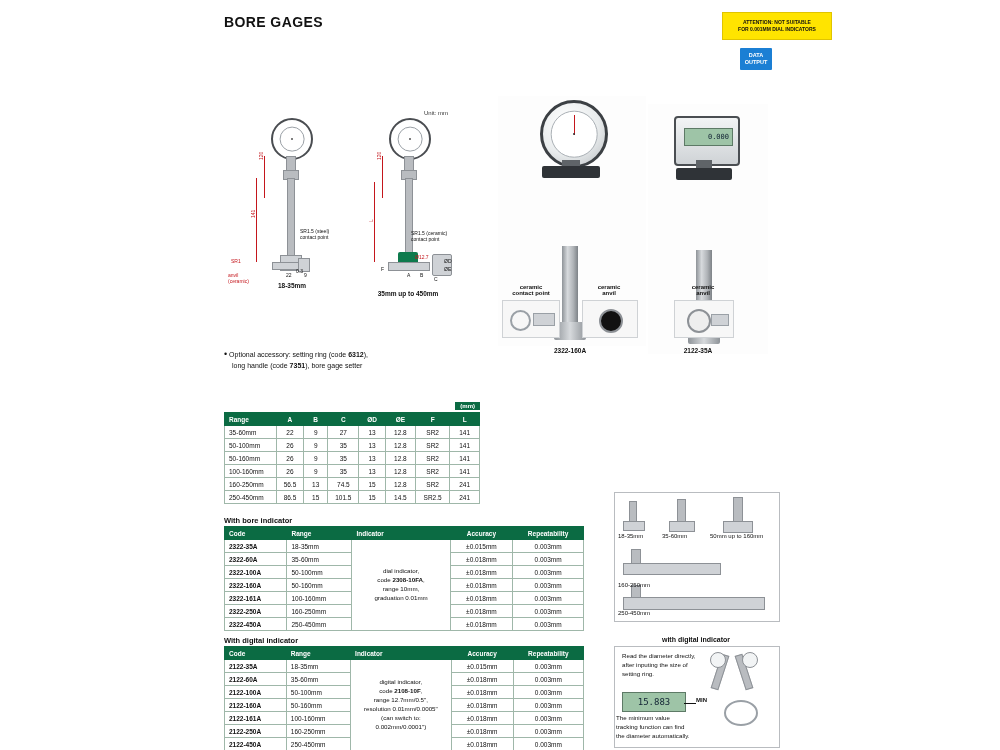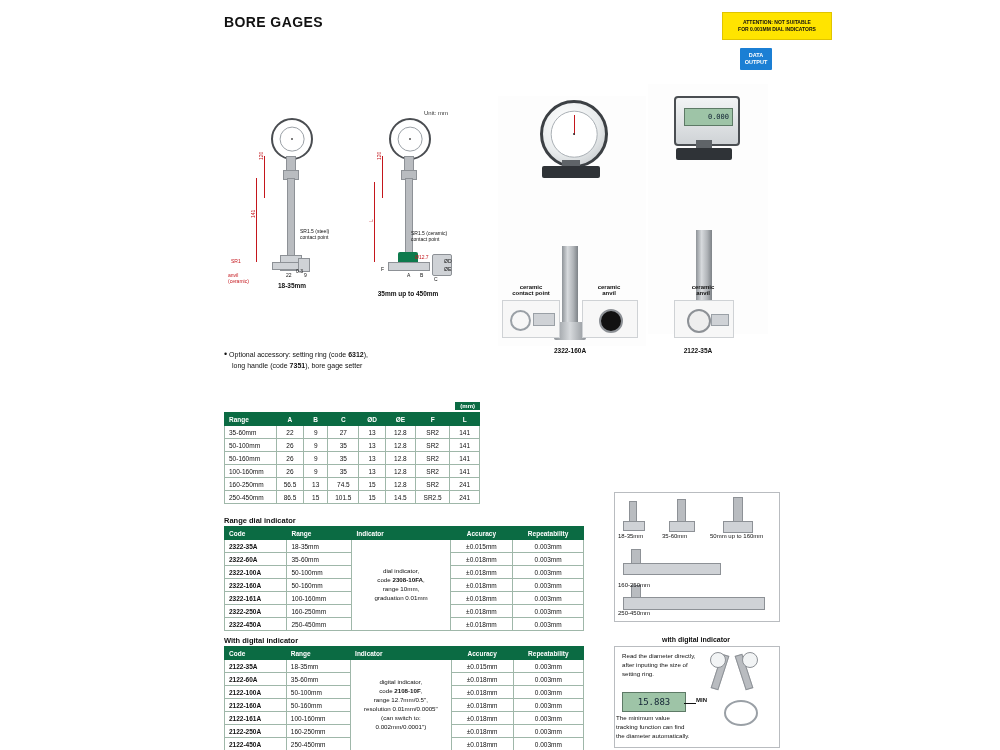--- a/index.html
+++ b/index.html
@@ -200,21 +200,21 @@
   <div class="ceramic-box" style="left:582px;top:300px;width:54px;height:36px;">
     <div style="position:absolute;left:16px;top:8px;width:20px;height:20px;border-radius:50%;background:#111;border:2px solid #8d9196;"></div>
   </div>
   <div class="photo-caption small" style="left:578px;top:284px;width:62px;">
     <span>ceramic</span><br>
     <span>anvil</span>
   </div>
 
   <div class="photo-caption" style="left:522px;top:347px;width:96px;">2322-160A</div>
 
-  <div class="photo" style="left:648px;top:84px;width:120px;height:250px;">
+  <div class="photo" style="left:648px;top:104px;width:120px;height:250px;">
     <div class="digi-head" style="left:26px;top:12px;width:62px;height:46px;">
       <div class="digi-lcd" style="left:8px;top:10px;width:44px;height:16px;display:flex;align-items:center;justify-content:flex-end;padding-right:3px;font-family:'DejaVu Sans Mono',monospace;font-size:7px;color:#123;">0.000</div>
     </div>
     <div style="position:absolute;left:48px;top:56px;width:16px;height:10px;background:#5f6468;"></div>
     <div style="position:absolute;left:28px;top:64px;width:56px;height:12px;background:#2f3337;border-radius:2px;"></div>
     <div class="gage-body" style="left:38px;top:74px;width:36px;height:74px;"></div>
     <div class="gage-tube" style="left:48px;top:146px;width:16px;height:78px;"></div>
     <div style="position:absolute;left:40px;top:222px;width:32px;height:18px;background:linear-gradient(90deg,#8e9398,#d7dadd,#8e9398);border-radius:2px;"></div>
   </div>
 
@@ -308,21 +308,21 @@
           <td>101.5</td>
           <td>15</td>
           <td>14.5</td>
           <td>SR2.5</td>
           <td>241</td>
         </tr>
       </tbody>
     </table>
   </div>
 
-  <div class="tbl-title" style="left:224px;top:516px;">Range dial indicator</div>
+  <div class="tbl-title" style="left:224px;top:516px;">With bore indicator</div>
   <div class="tbl" style="left:224px;top:526px;width:360px;">
     <table>
       <thead>
         <tr>
           <th class="lft" style="width:62px;">Code</th>
           <th class="lft" style="width:64px;">Range</th>
           <th class="lft" style="width:102px;">Indicator</th>
           <th style="width:62px;">Accuracy</th>
           <th style="width:70px;">Repeatability</th>
         </tr>

